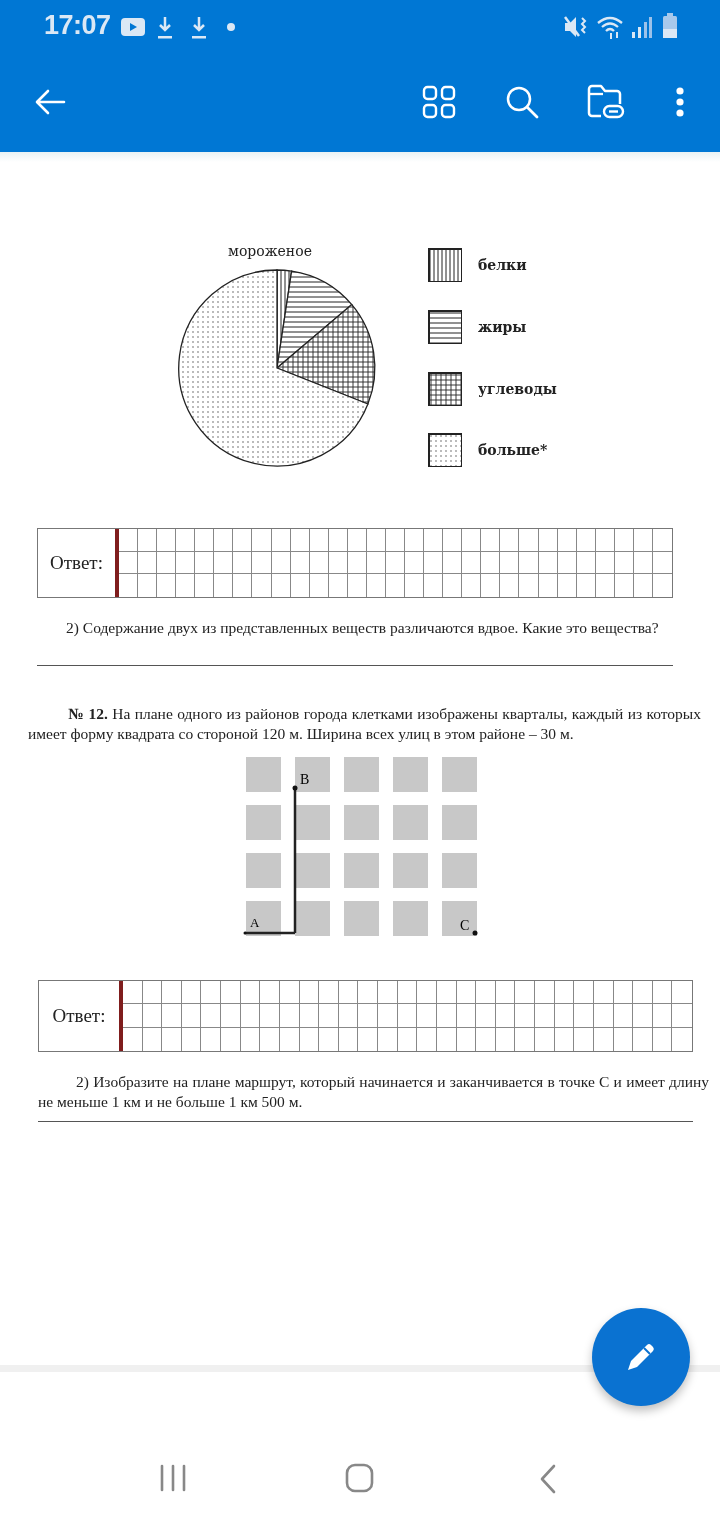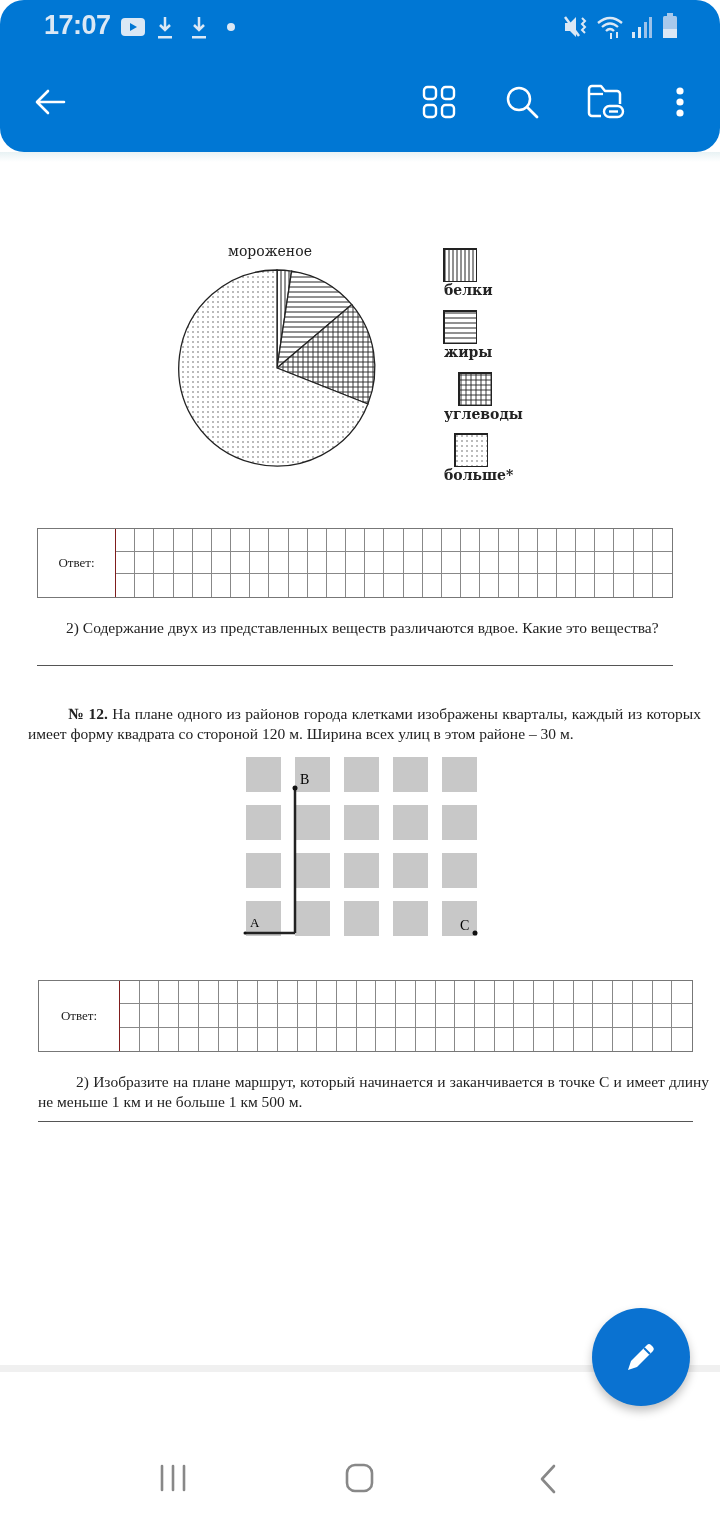--- a/index.html
+++ b/index.html
@@ -1,33 +1,33 @@
 <!DOCTYPE html>
 <html><head>
 <meta charset="utf-8">
 <style>
   html,body{margin:0;padding:0;}
   body{width:720px;height:1520px;position:relative;overflow:hidden;background:#fff;font-family:"Liberation Serif",serif;color:#222;}
-  .appbar{position:absolute;left:0;top:0;width:720px;height:152px;background:#0077d4;color:#fff;border-radius:24px;}
+  .appbar{position:absolute;left:0;top:0;width:720px;height:152px;background:#0077d4;color:#fff;}
   .status{position:absolute;left:0;top:0;width:720px;height:55px;}
   .time{position:absolute;left:44px;top:10px;font-family:"Liberation Sans",sans-serif;font-weight:bold;font-size:27px;color:#dbe8f5;letter-spacing:-0.5px;}
   .sicon{position:absolute;top:14px;}
   .toolbar .btn{position:absolute;top:80px;width:44px;height:44px;display:flex;align-items:center;justify-content:center;cursor:pointer;}
   .shadow{position:absolute;left:0;top:152px;width:720px;height:10px;background:linear-gradient(#e8f2f4,#fff);}
   .doc{position:absolute;left:0;top:162px;width:720px;height:1203px;background:#fff;}
   .p{position:absolute;font-size:15.5px;line-height:20px;text-align:justify;}
   .p b{font-weight:bold;}
   .ansbox{position:absolute;border:1px solid #777;box-sizing:border-box;display:flex;}
-  .anslabel{width:77px;border-right:1px solid #7f1d1d;display:flex;align-items:center;justify-content:center;font-size:13px;}
+  .anslabel{width:77px;border-right:4px solid #7f1d1d;display:flex;align-items:center;justify-content:center;font-size:19px;}
   .grid{flex:1;display:grid;grid-template-columns:repeat(29,1fr);grid-template-rows:repeat(3,1fr);}
   .grid div{border-right:1px solid #888;border-bottom:1px solid #888;}
   .grid div:nth-child(29n){border-right:none;}
   .grid div:nth-last-child(-n+29){border-bottom:none;}
   .rule{position:absolute;height:0;border-top:1px solid #555;}
-  .legend-item{position:absolute;left:428px;display:flex;align-items:center;flex-direction:column;}
+  .legend-item{position:absolute;left:428px;display:flex;align-items:center;}
   .legend-item .sw{width:34px;height:34px;border:1.5px solid #222;box-sizing:border-box;}
   .legend-item span{margin-left:16px;font-size:14px;font-weight:bold;font-family:"DejaVu Serif",serif;}
   .bottomband{position:absolute;left:0;top:1365px;width:720px;height:7px;background:#f0f0f0;}
   .navbar{position:absolute;left:0;top:1372px;width:720px;height:148px;background:#fff;}
   .nav{position:absolute;top:1462px;cursor:pointer;}
   .fab{position:absolute;left:592px;top:1308px;width:98px;height:98px;border-radius:50%;background:#0a72d1;box-shadow:0 5px 10px rgba(0,0,0,0.25);display:flex;align-items:center;justify-content:center;cursor:pointer;}
 </style>
 </head>
 <body>
 

